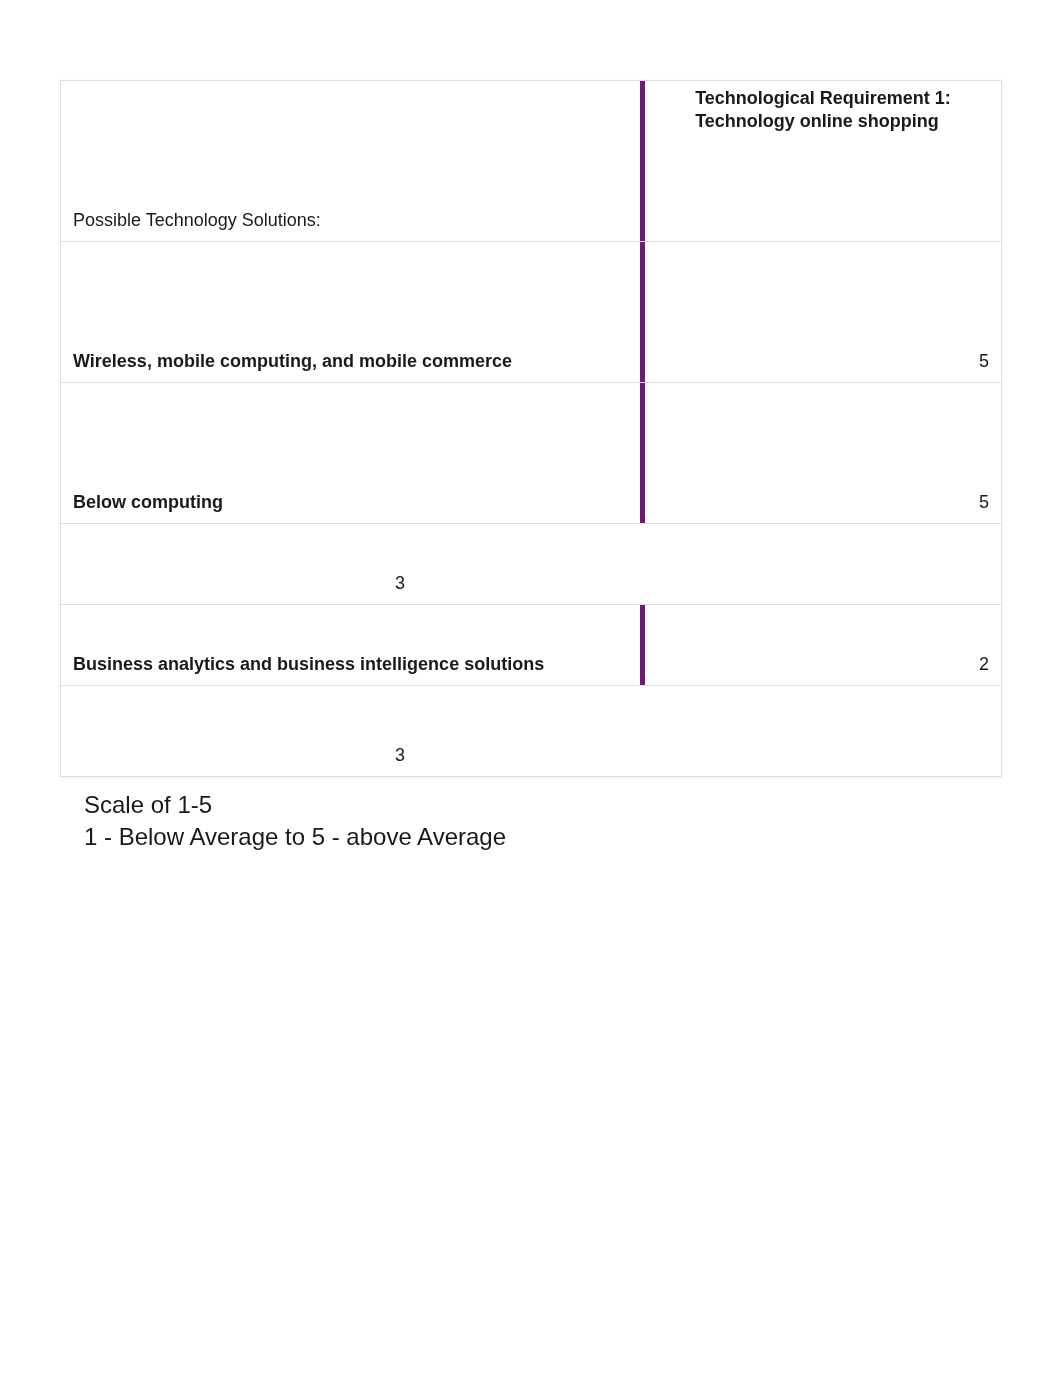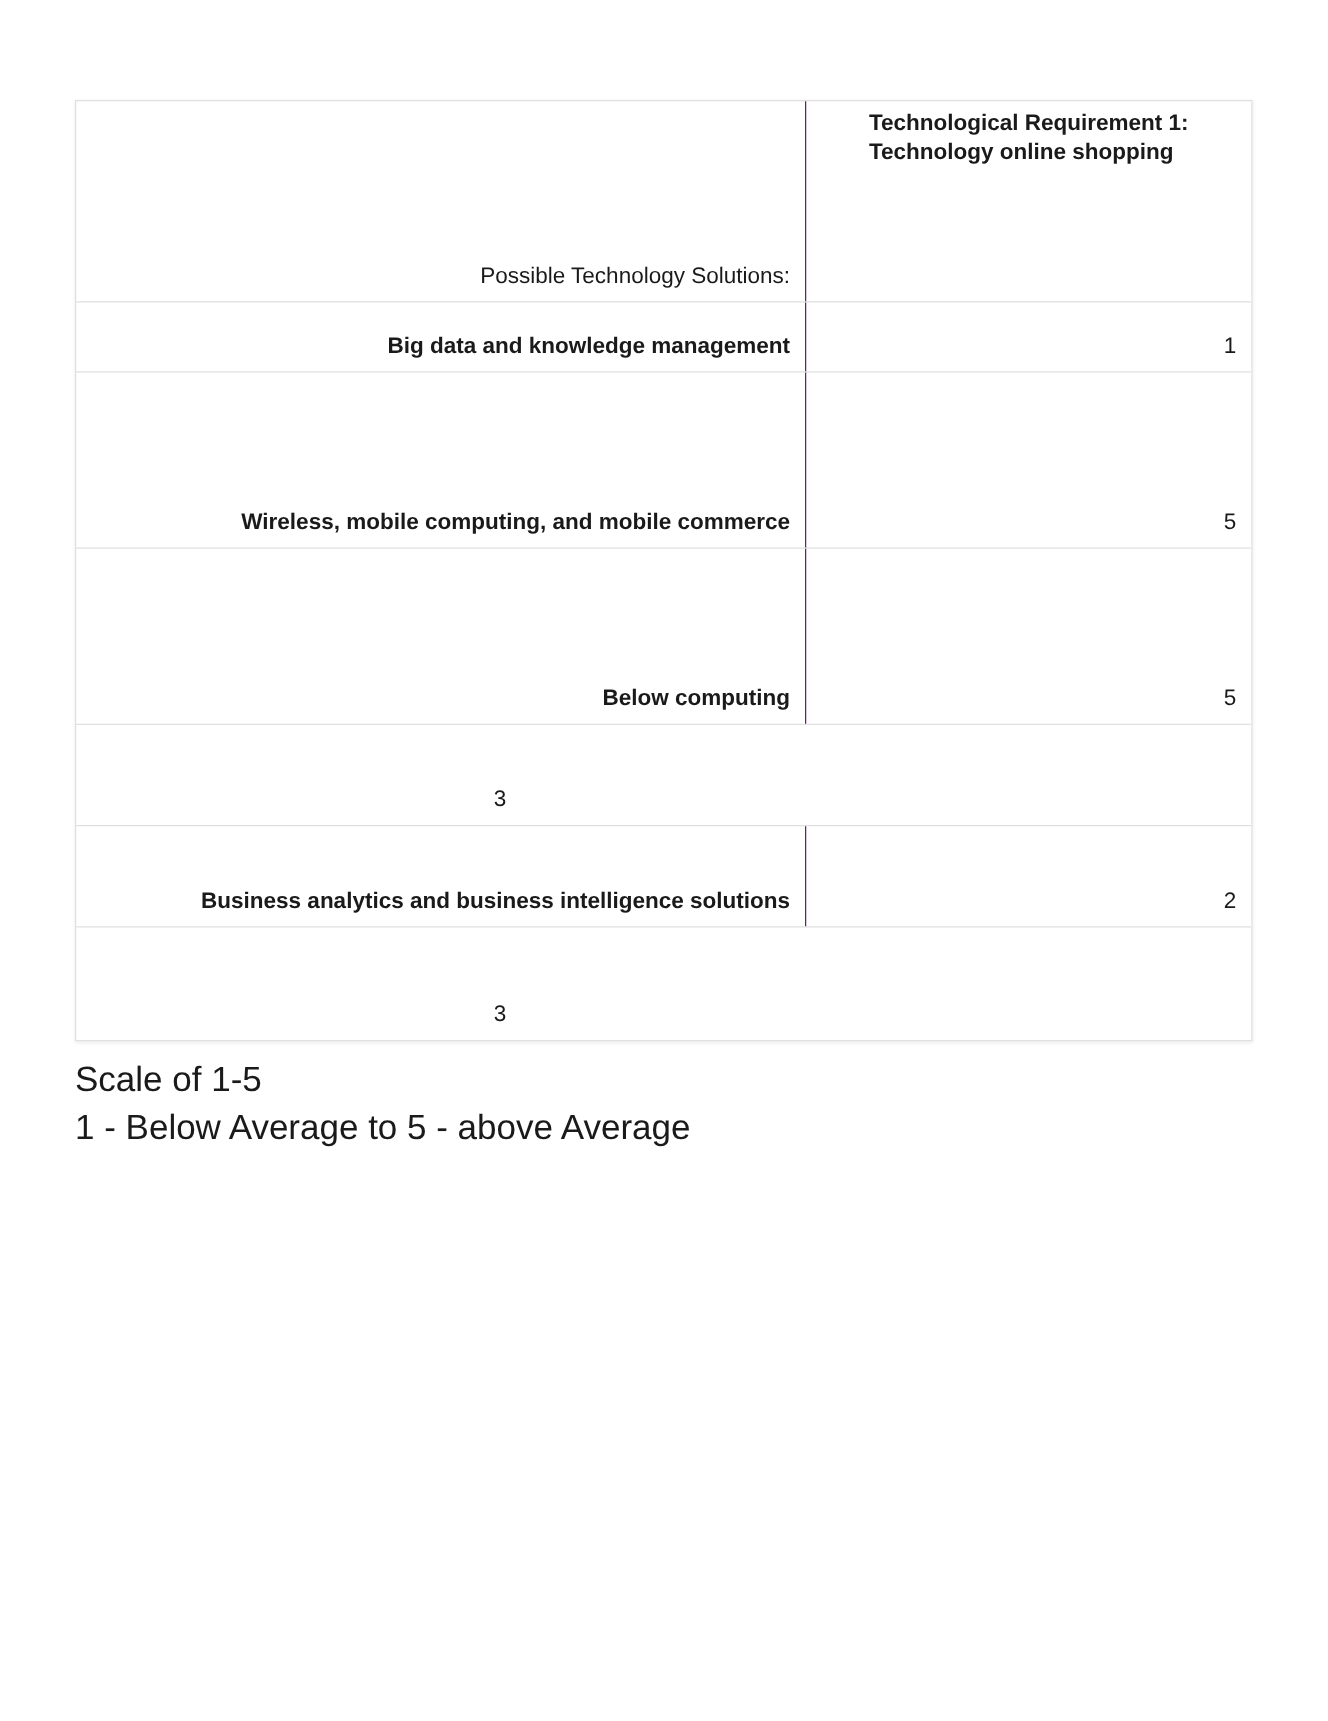--- a/index.html
+++ b/index.html
@@ -25,22 +25,21 @@
     }
     .row:last-child {
       border-bottom: none;
     }
     .cell-left {
       flex: 1 1 560px;
       padding: 10px 12px;
       display: flex;
       align-items: flex-end;
       min-height: 40px;
-      border-right: 1px solid #701a75;
-      justify-content: flex-end;
+      border-right: 5px solid #701a75;
     }
     .cell-right {
       flex: 0 0 356px;
       padding: 10px 12px;
       display: flex;
       align-items: flex-end;
       justify-content: flex-end;
       min-height: 40px;
     }
     .header-row .cell-left {
@@ -68,50 +67,43 @@
     .value {
       font-size: 18px;
       font-weight: normal;
     }
     .tall-140 { min-height: 140px; }
     .tall-80  { min-height: 80px; }
     .tall-90  { min-height: 90px; }
     .tall-55  { min-height: 55px; }
     .scale-note {
       margin-top: 12px;
-      font-size: 28px;
+      font-size: 24px;
       line-height: 1.35;
       color: #1a1a1a;
+      margin-left: 24px;
     }
   </style>
 </head>
 <body>
 
 <div class="table-container">
 
   <div class="row header-row">
     <div class="cell-left">
       <span class="possible-label">Possible Technology Solutions:</span>
     </div>
     <div class="cell-right">
       <div>
         <span>Technological Requirement 1:</span><br>
         <span>Technology online shopping</span>
       </div>
     </div>
   </div>
 
-  <div class="row">
-    <div class="cell-left tall-55">
-      <span class="bold">Big data and knowledge management</span>
-    </div>
-    <div class="cell-right tall-55">
-      <span class="value">1</span>
-    </div>
-  </div>
 
   <div class="row">
     <div class="cell-left tall-140">
       <span class="bold">Wireless, mobile computing, and mobile commerce</span>
     </div>
     <div class="cell-right tall-140">
       <span class="value">5</span>
     </div>
   </div>
 

